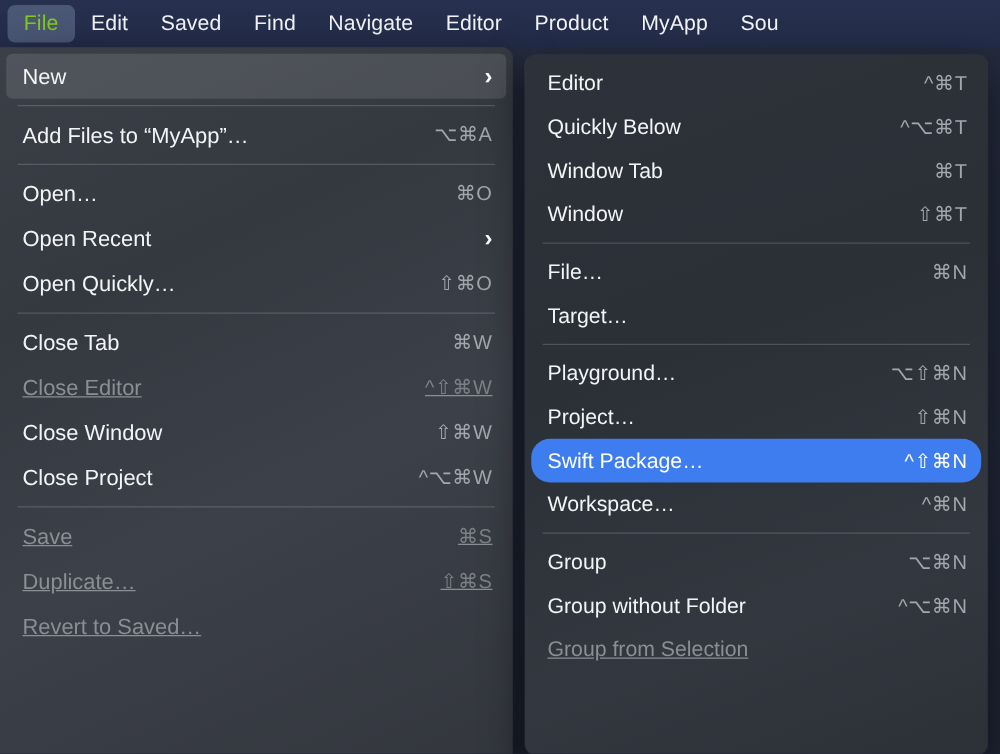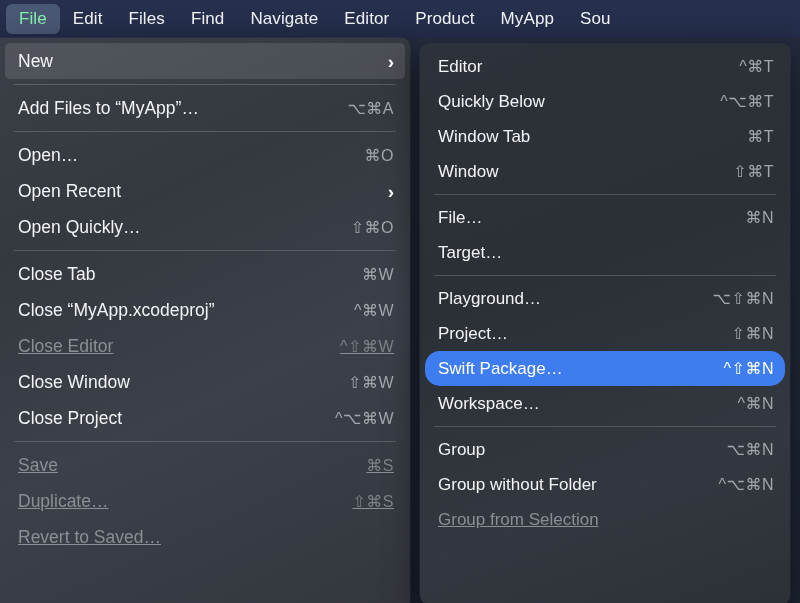--- a/index.html
+++ b/index.html
@@ -32,21 +32,21 @@
     display:flex; align-items:center;
     padding:0 13px;
     color:#f2f4f8;
     font-size:17px;
     letter-spacing:0.1px;
     border-radius:6px;
     white-space:nowrap;
   }
   .menubar-item.active {
     background:#4a5775;
-    color:#86efac;
+    color:#84cc16;
     align-items:center;
   }
 
   
   .menu-panel {
     position:absolute;
     border-radius:9px;
     padding:5px 0 6px 0;
     box-shadow:0 12px 34px rgba(0,0,0,0.55), 0 0 0 0.5px rgba(255,255,255,0.10);
     overflow:hidden;
@@ -120,21 +120,21 @@
 <div id="root">
 
   <div class="menubar" id="menubar">
       <div class="menubar-item active">
         <span>File</span>
       </div>
       <div class="menubar-item">
         <span>Edit</span>
       </div>
       <div class="menubar-item">
-        <span>Files</span>
+        <span>Saved</span>
       </div>
       <div class="menubar-item">
         <span>Find</span>
       </div>
       <div class="menubar-item">
         <span>Navigate</span>
       </div>
       <div class="menubar-item">
         <span>Editor</span>
       </div>
@@ -170,24 +170,20 @@
       </div>
       <div class="menu-row">
         <span class="label">Open Quickly…</span>
         <span class="shortcut">⇧⌘O</span>
       </div>
       <div class="separator"></div>
       <div class="menu-row">
         <span class="label">Close Tab</span>
         <span class="shortcut">⌘W</span>
       </div>
-      <div class="menu-row">
-        <span class="label">Close “MyApp.xcodeproj”</span>
-        <span class="shortcut">^⌘W</span>
-      </div>
       <div class="menu-row disabled">
         <span class="label">Close Editor</span>
         <span class="shortcut">^⇧⌘W</span>
       </div>
       <div class="menu-row">
         <span class="label">Close Window</span>
         <span class="shortcut">⇧⌘W</span>
       </div>
       <div class="menu-row">
         <span class="label">Close Project</span>

